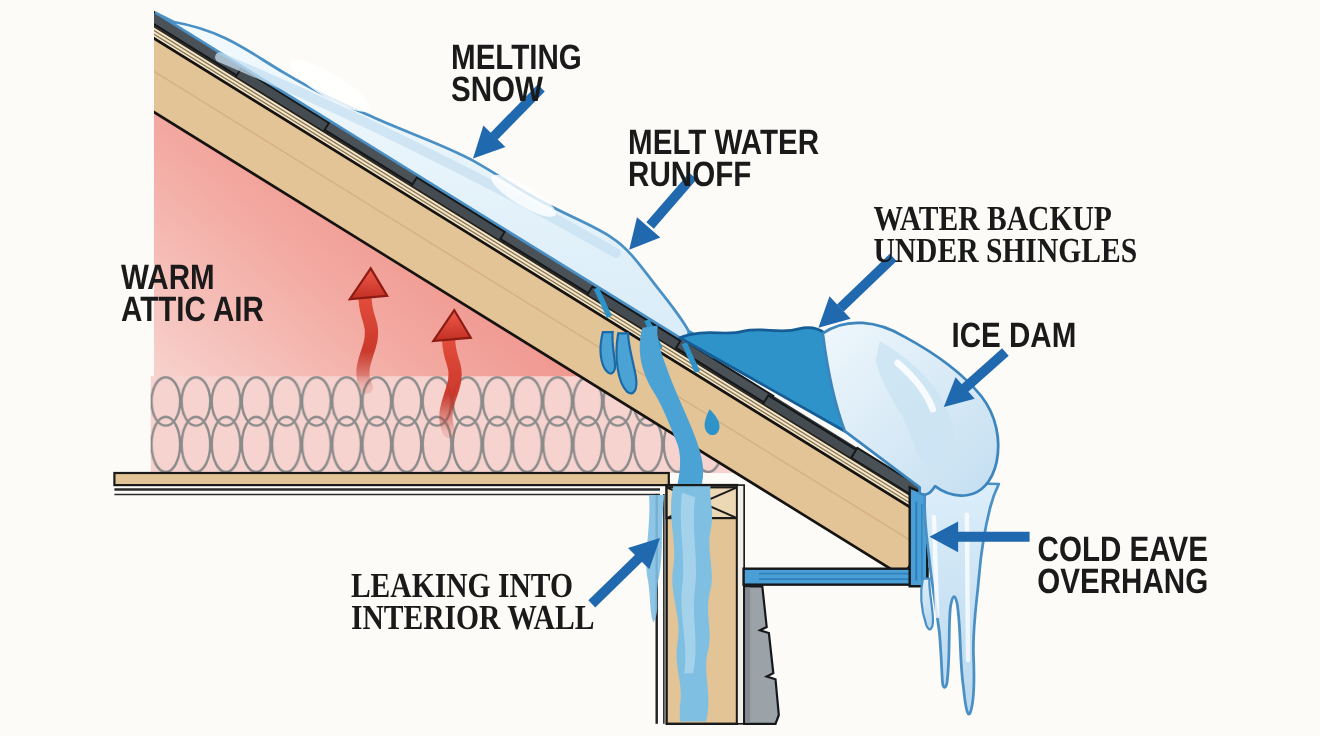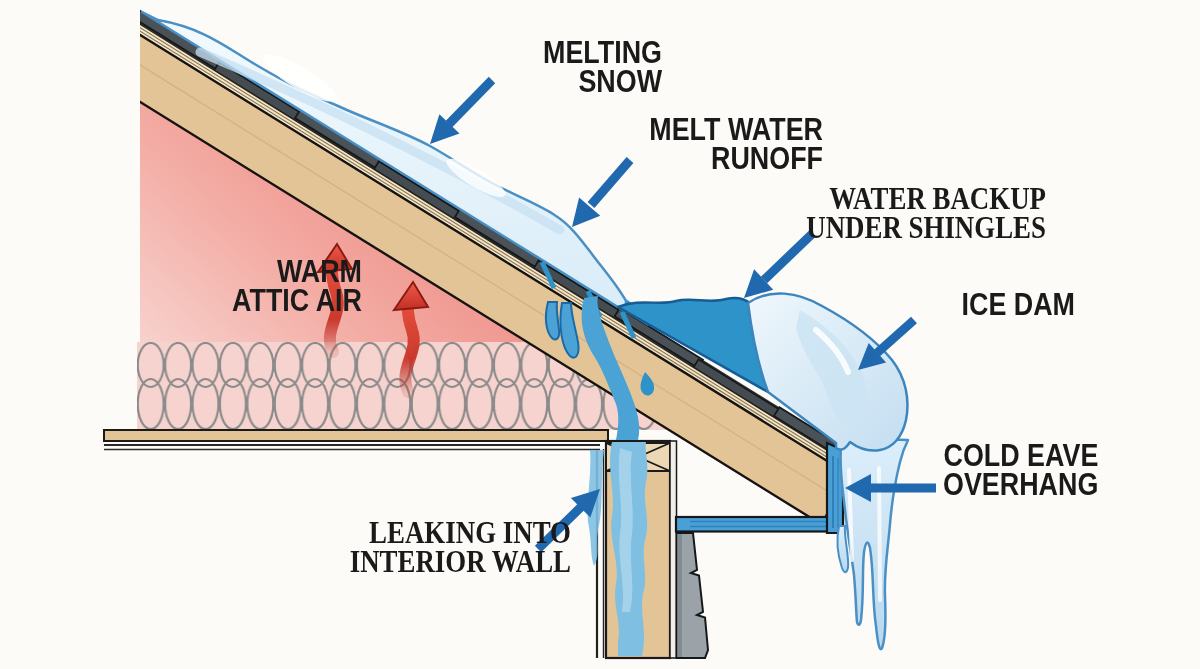--- a/index.html
+++ b/index.html
@@ -7,24 +7,24 @@
     width:1200px;height:669px;position:relative;overflow:hidden;
     background:var(--c-background,#fcfbf8);
     font-family:"Liberation Sans","DejaVu Sans",sans-serif;
   }
   #stage{position:absolute;inset:0;}
   svg{position:absolute;left:0;top:0;}
   .lbl{
     position:absolute;
     font-weight:700;font-size:32px;line-height:0.9;
     color:var(--c-label-text,#1a1a1a);
-    text-align:right;white-space:nowrap;
+    text-align:left;white-space:nowrap;
   }
   .lbl .sc{display:block;transform:scaleX(0.84);transform-origin:center;}
-  .lbl.align-left{text-align:right;}
+  .lbl.align-left{text-align:center;margin-top:44px;}
   .lbl.align-left .sc{transform-origin:left center;}
 </style>
 </head>
 <body>
 
 <div id="stage">
 
 <svg width="1200" height="669" viewBox="0 0 1200 669">
   <defs>
     <clipPath id="clipLeft">
@@ -284,21 +284,21 @@
 
 <div class="lbl" style="left:770px;top:184px;width:300px;font-family:Liberation Serif, serif;">
   <span class="sc">WATER BACKUP</span>
   <span class="sc">UNDER SHINGLES</span>
 </div>
 
 <div class="lbl" style="left:845px;top:290px;width:250px;">
   <span class="sc">ICE DAM</span>
 </div>
 
-<div class="lbl" style="left:86px;top:238px;width:300px;margin-top:19px;">
+<div class="lbl" style="left:86px;top:238px;width:300px;">
   <span class="sc">WARM</span>
   <span class="sc">ATTIC AIR</span>
 </div>
 
 <div class="lbl align-left" style="left:943px;top:441px;">
   <span class="sc">COLD EAVE</span>
   <span class="sc">OVERHANG</span>
 </div>
 
 <div class="lbl" style="left:295px;top:518px;width:300px;font-family:Liberation Serif, serif;">

